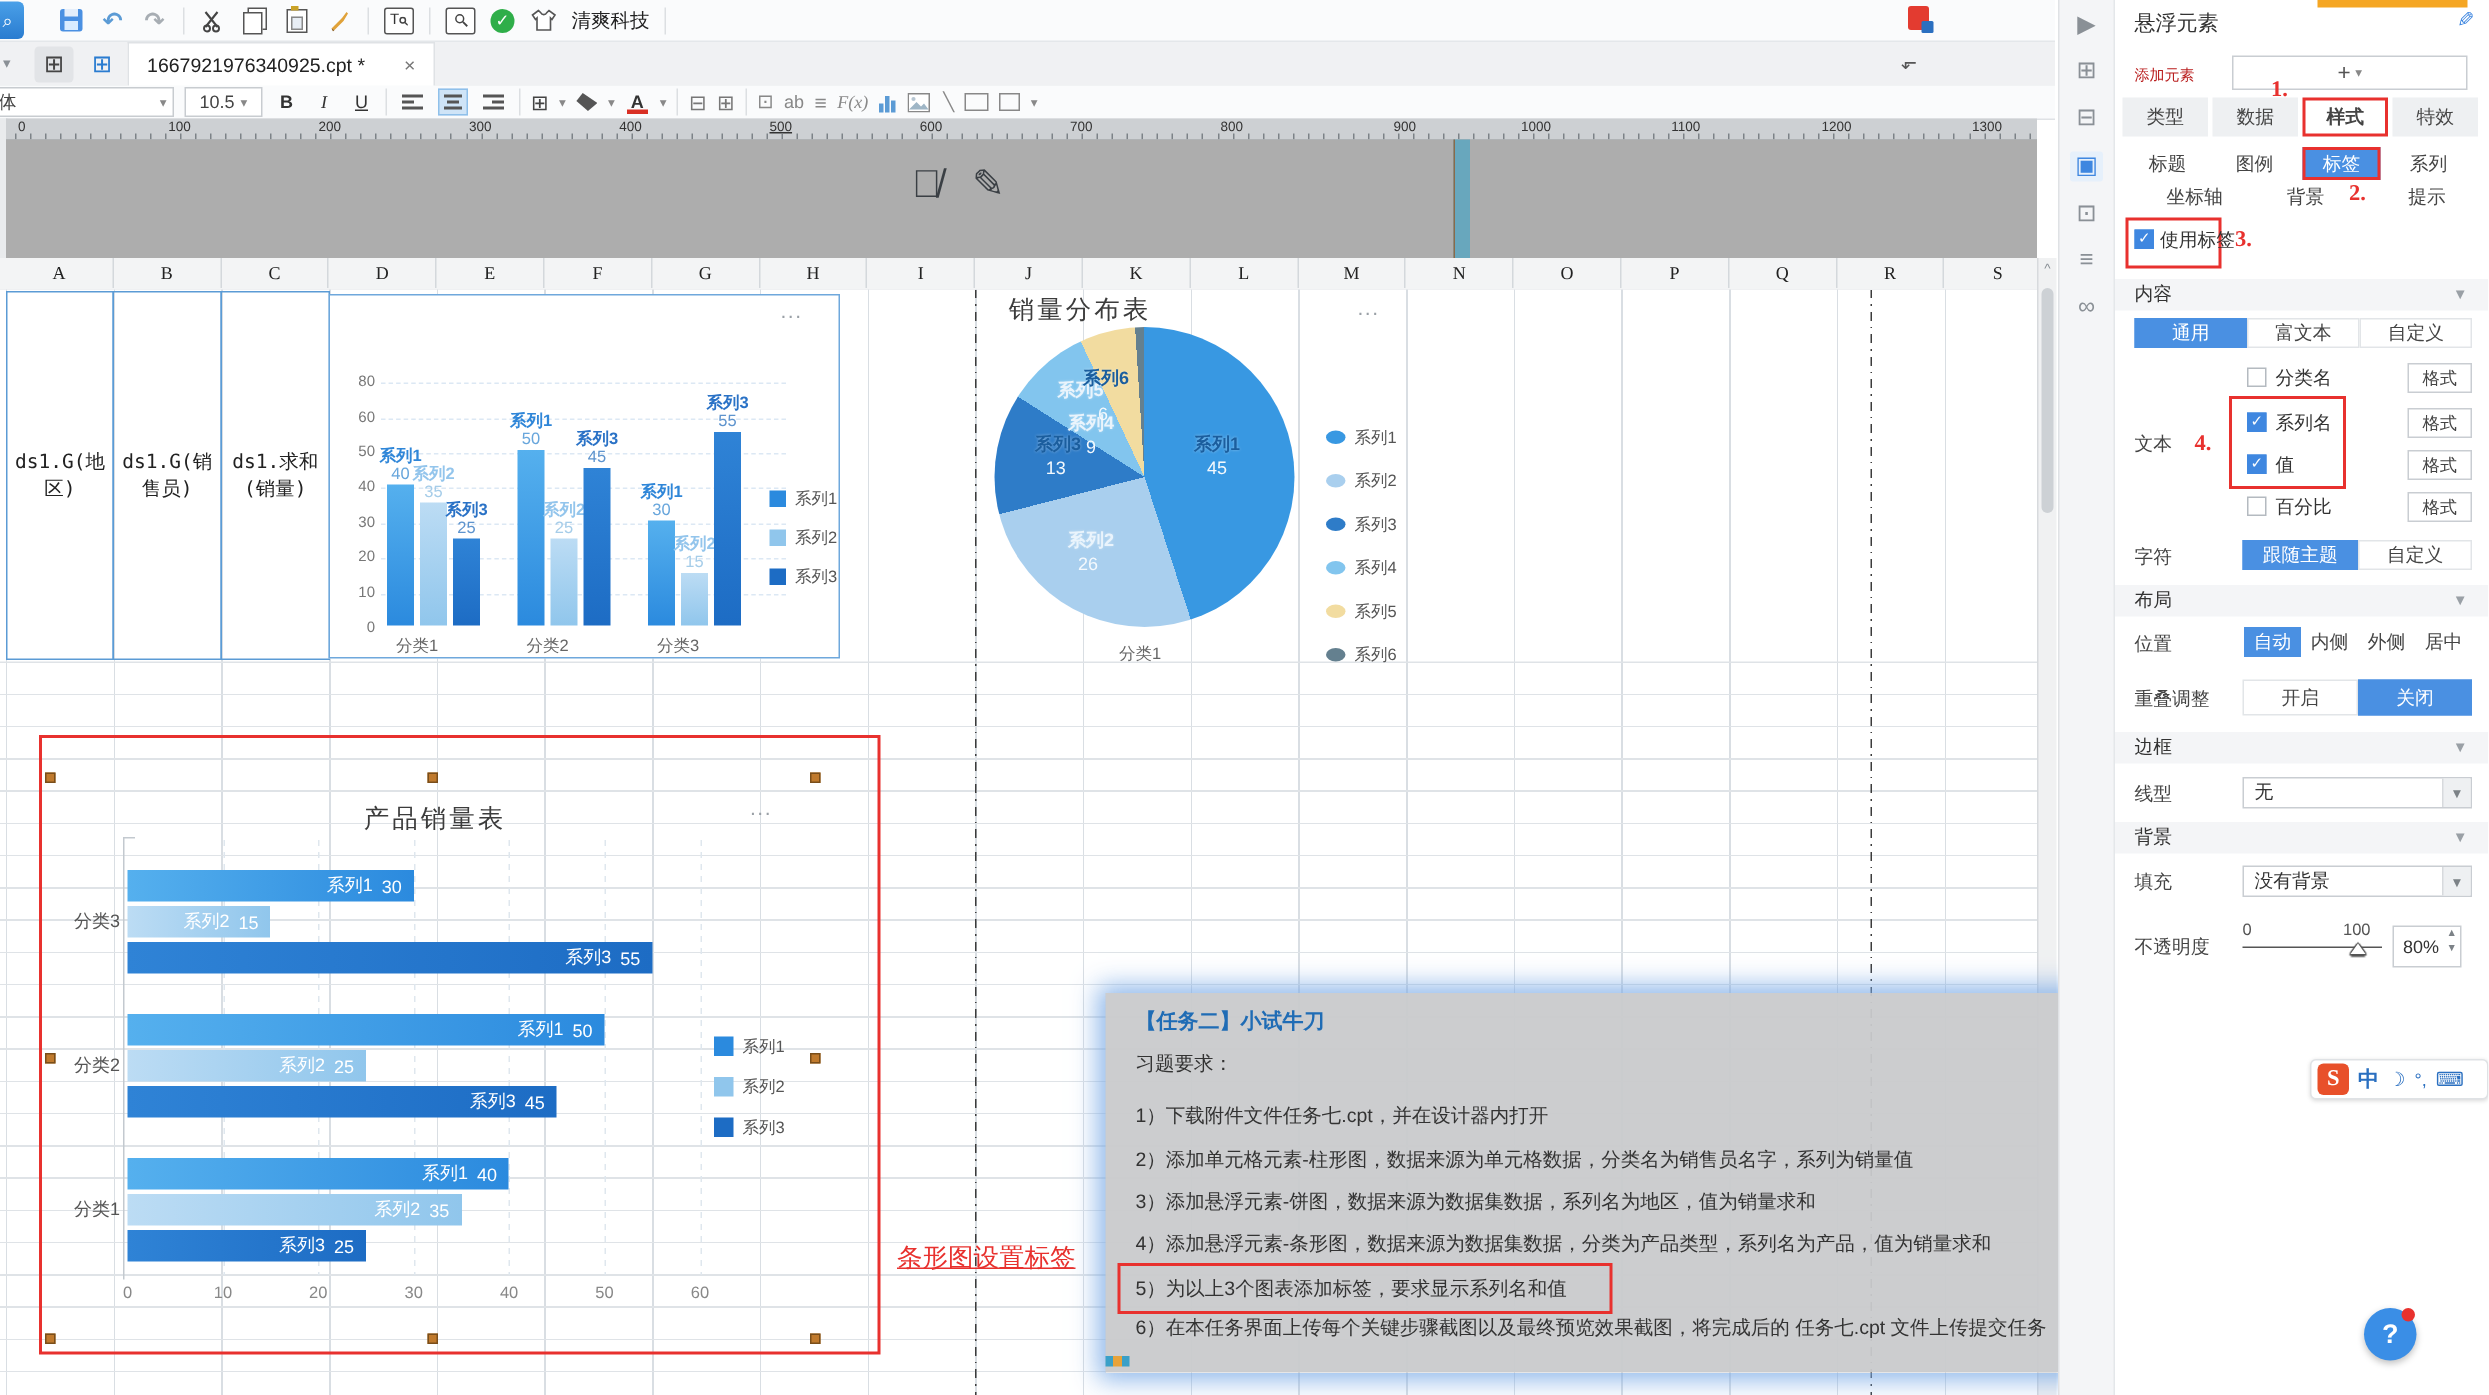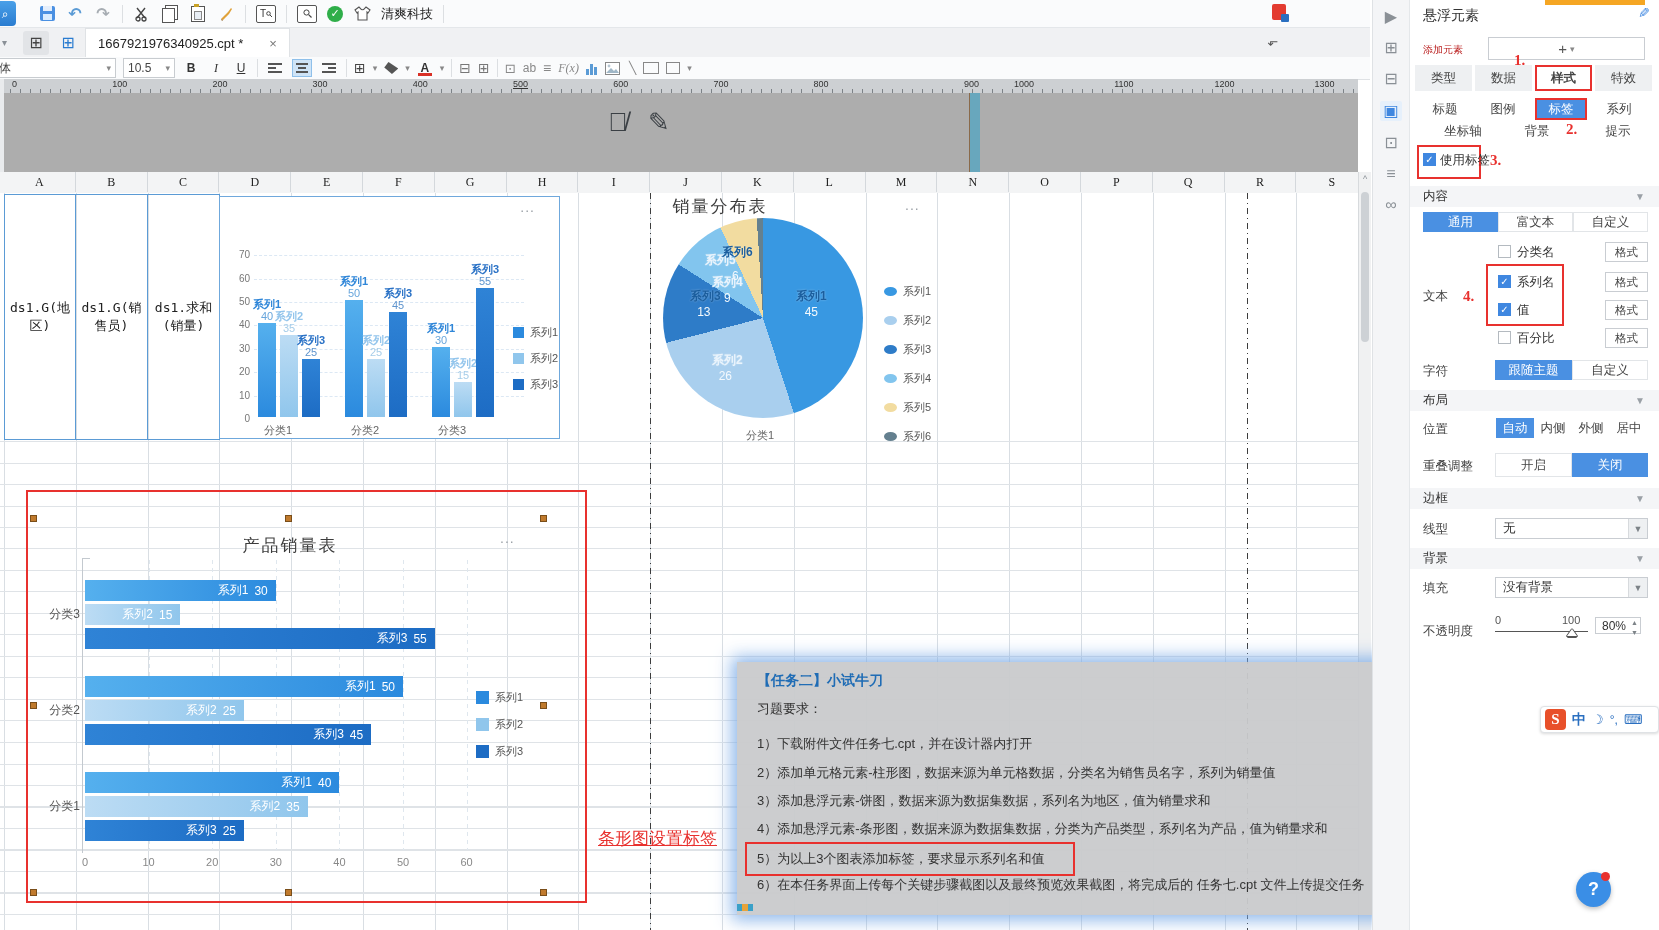--- a/index.html
+++ b/index.html
@@ -149,21 +149,21 @@
   .segc{height:20px;display:flex;align-items:center;justify-content:center;font-size:12.5px;color:#444;background:#fff;border:1px solid #e2e5e8;box-sizing:border-box;}
   .segc.on{background:#4a90e2;color:#fff;border-color:#4a90e2;}
   .segc.plain{border:none;background:transparent;}
   .rplab{position:absolute;left:13px;font-size:12.5px;color:#444;white-space:nowrap;}
   .drop{position:absolute;left:85px;width:153px;height:21px;border:1px solid #c9cdd2;background:#fff;box-sizing:border-box;font-size:12.5px;color:#333;display:flex;align-items:center;padding-left:7px;}
   .drop .dcar{position:absolute;right:0;top:0;width:18px;height:19px;background:#eef0f2;border-left:1px solid #d7dadd;color:#7c8287;font-size:9px;display:flex;align-items:center;justify-content:center;}
   #op-line{position:absolute;left:85px;top:631px;width:93px;height:1px;background:#555;}
   #op-0{position:absolute;left:85px;top:614px;font-size:11px;color:#555;}
   #op-100{position:absolute;left:152px;top:614px;font-size:11px;color:#555;}
   #op-tri{position:absolute;left:157px;top:629px;width:0;height:0;border-left:5px solid transparent;border-right:5px solid transparent;border-bottom:7px solid #fff;filter:drop-shadow(0 -1px 0 #555) drop-shadow(1px 1px 0 #555) drop-shadow(-1px 1px 0 #555);}
-  #op-spin{position:absolute;left:185px;top:617px;width:46px;height:17px;border:1px solid #c9cdd2;box-sizing:border-box;font-size:12px;color:#333;display:flex;align-items:center;padding-left:6px;}
+  #op-spin{position:absolute;left:185px;top:617px;width:46px;height:28px;border:1px solid #c9cdd2;box-sizing:border-box;font-size:12px;color:#333;display:flex;align-items:center;padding-left:6px;}
   #op-spin .arr{position:absolute;right:2px;top:0;display:flex;flex-direction:column;font-size:7px;color:#7c8287;line-height:10px;}
   
   #ime{position:absolute;left:1540px;top:706px;width:119px;height:27px;background:#fff;border:1px solid #dfe2e5;border-radius:4px;box-shadow:0 1px 3px rgba(0,0,0,.15);display:flex;align-items:center;gap:6px;padding:0 4px;box-sizing:border-box;}
   #ime .slogo{width:21px;height:21px;background:#e8502a;border-radius:4px;color:#fff;font-weight:bold;font-size:15px;display:flex;align-items:center;justify-content:center;font-family:"Liberation Serif",serif;}
   #ime .zh{color:#2a6fc0;font-weight:bold;font-size:14px;}
   #ime .moon{color:#2a6fc0;font-size:13px;}
   #ime .pt{color:#2a6fc0;font-size:12px;}
   #ime .kb{color:#2a6fc0;font-size:13px;}
   #help{position:absolute;left:1576px;top:872px;width:35px;height:35px;border-radius:50%;background:#3a8ee6;color:#fff;font-size:18px;font-weight:bold;display:flex;align-items:center;justify-content:center;box-shadow:0 2px 5px rgba(0,0,0,.25);}
   #help:after{content:"";position:absolute;right:1px;top:0;width:9px;height:9px;background:#e8312e;border-radius:50%;}
@@ -236,21 +236,21 @@
       <span class="x">×</span>
     </div>
     <div id="tab-export">⬐</div>
   </div>
 
   <div id="fmtbar">
     <div class="fmt-box" style="width:112px;margin-left:-6px;justify-content:space-between;">
       <span>体</span>
         <span class="fmt-caret">▾</span>
     </div>
-    <div class="fmt-box" style="width:42px;justify-content:space-between;">
+    <div class="fmt-box" style="width:42px;justify-content:center;">
       <span>10.5</span>
         <span class="fmt-caret">▾</span>
     </div>
     <span class="fbtn" style="font-weight:bold">B</span>
     <span class="fbtn" style="font-style:italic;font-family:'Liberation Serif',serif">I</span>
     <span class="fbtn" style="text-decoration:underline">U</span>
     <div class="tsep"></div>
     <div class="alignbtn al-l">
         <i></i>
         <i></i>
@@ -393,21 +393,21 @@
       <div class="rtick" style="left: 807.6px;"></div>
       <div class="rtick" style="left: 817.6px;"></div>
       <div class="rtick" style="left: 827.6px;"></div>
       <div class="rtick" style="left: 837.6px;"></div>
       <div class="rtick" style="left: 847.6px;"></div>
       <div class="rtick" style="left: 857.6px;"></div>
       <div class="rtick" style="left: 867.6px;"></div>
       <div class="rtick" style="left: 877.6px;"></div>
       <div class="rtick" style="left: 887.6px;"></div>
       <div class="rtick" style="left: 897.6px;"></div>
-      <div class="rmark" style="left: 960px;">900</div>
+      <div class="rmark" style="left: 925px;">900</div>
       <div class="rtick" style="left: 907.8px;"></div>
       <div class="rtick" style="left: 917.8px;"></div>
       <div class="rtick" style="left: 927.8px;"></div>
       <div class="rtick" style="left: 937.8px;"></div>
       <div class="rtick" style="left: 947.8px;"></div>
       <div class="rtick" style="left: 957.8px;"></div>
       <div class="rtick" style="left: 967.8px;"></div>
       <div class="rtick" style="left: 977.8px;"></div>
       <div class="rtick" style="left: 987.8px;"></div>
       <div class="rtick" style="left: 997.8px;"></div>
@@ -502,21 +502,21 @@
         <div class="ylab" style="top: 169.2px;">20</div>
         <div class="ygl" style="top: 151.8px;"></div>
         <div class="ylab" style="top: 145.8px;">30</div>
         <div class="ygl" style="top: 128.4px;"></div>
         <div class="ylab" style="top: 122.4px;">40</div>
         <div class="ygl" style="top: 105px;"></div>
         <div class="ylab" style="top: 99px;">50</div>
         <div class="ygl" style="top: 81.6px;"></div>
         <div class="ylab" style="top: 75.6px;">60</div>
         <div class="ygl" style="top: 58.2px;"></div>
-        <div class="ylab" style="top: 52.2px;">70</div>
+        <div class="ylab" style="top: 52.2px;">80</div>
         <div class="bargroup" style="left: 38px; bottom: 21px; height: 222px;">
           <div class="barcol">
             <div class="blab-n" style="color: rgb(47, 134, 216);">系列1</div>
             <div class="blab-v" style="color: rgb(104, 166, 220);">40</div>
             <div class="vbar" style="height: 93.6px; background: linear-gradient(rgb(85, 176, 238), rgb(43, 138, 222));"></div>
           </div>
           <div class="barcol">
             <div class="blab-n" style="color: rgb(147, 197, 236);">系列2</div>
             <div class="blab-v" style="color: rgb(166, 205, 233);">35</div>
             <div class="vbar" style="height: 81.9px; background: linear-gradient(rgb(188, 220, 244), rgb(144, 198, 236));"></div>

